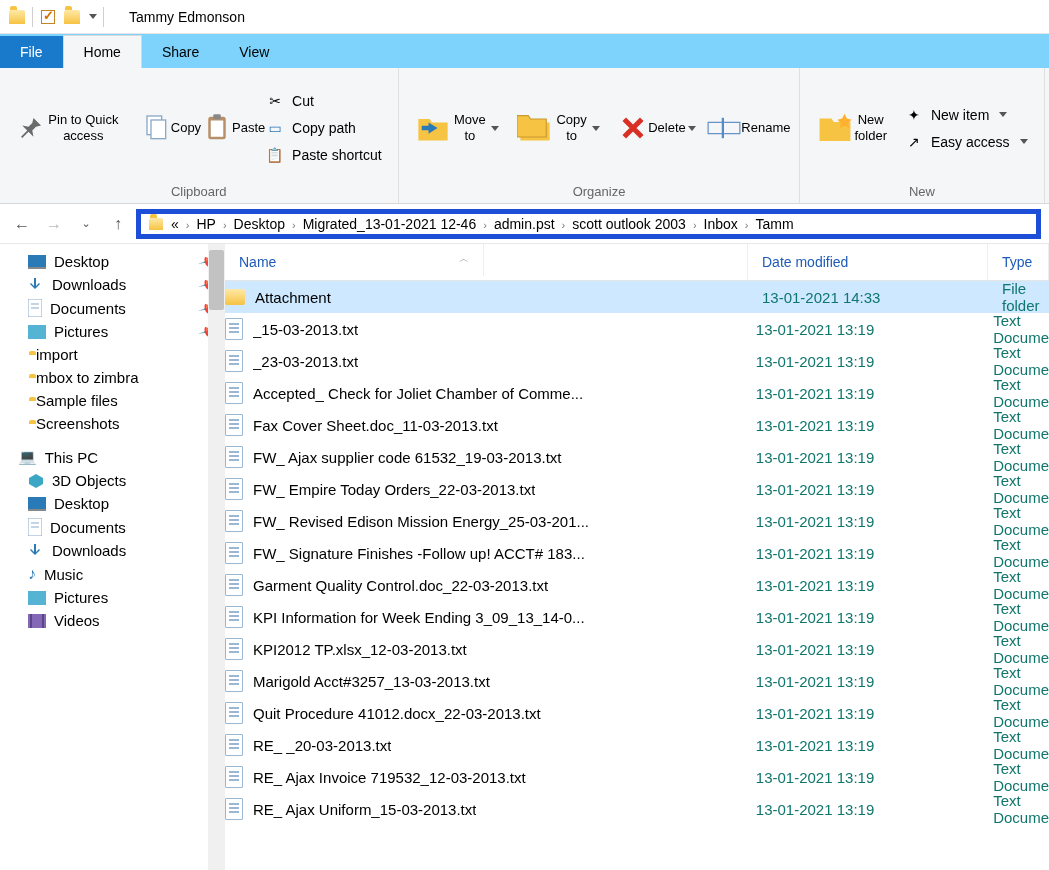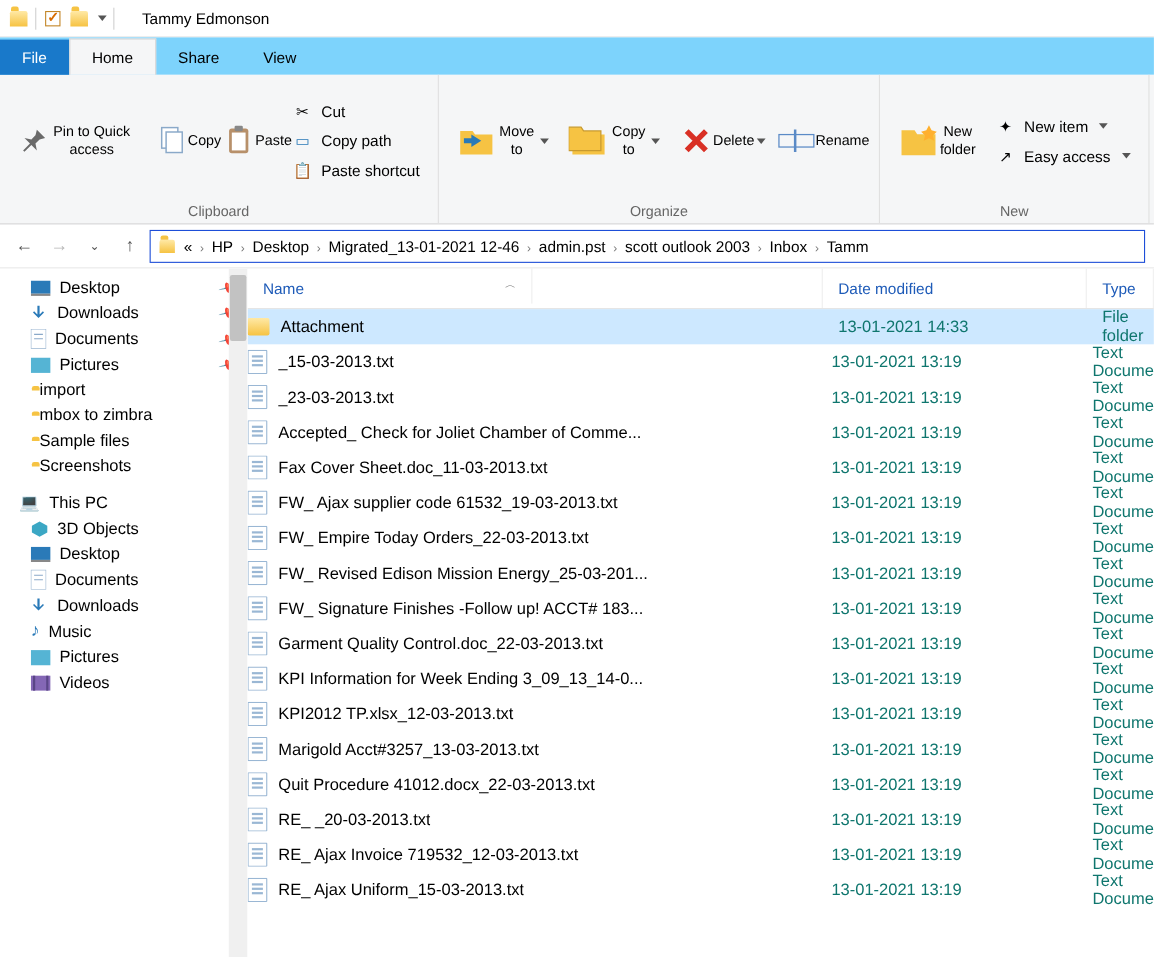--- a/index.html
+++ b/index.html
@@ -22,21 +22,21 @@
 .grp-body{display:flex;gap:6px;flex:1}
 .grp-label{text-align:center;font-size:13px;color:#666;padding:2px 0}
 .big-btn{display:flex;flex-direction:row;align-items:center;justify-content:flex-start;padding:4px 6px;min-width:54px;cursor:pointer;text-align:center;font-size:13px;line-height:1.25}
 .big-btn .ico{height:40px;display:flex;align-items:center;justify-content:center}
 .sm-list{display:flex;flex-direction:column;gap:5px;justify-content:center}
 .sm-btn{display:flex;align-items:center;gap:8px;padding:2px 6px;cursor:pointer;font-size:14px;white-space:nowrap}
 .sm-ico{width:18px;height:18px;display:inline-flex;align-items:center;justify-content:center}
 .addr{height:40px;display:flex;align-items:center;padding:4px 8px;gap:4px;border-bottom:1px solid #e8e8e8}
 .nav-btn{width:28px;height:28px;display:flex;align-items:center;justify-content:center;cursor:pointer;color:#555;font-size:16px}
 .nav-btn.dis{color:#b8b8b8}
-.crumbs{flex:1;height:30px;border:1px solid #1d4ed8;display:flex;align-items:center;padding:0 6px;gap:2px;overflow:hidden;white-space:nowrap}
+.crumbs{flex:1;height:30px;border:5px solid #1d4ed8;display:flex;align-items:center;padding:0 6px;gap:2px;overflow:hidden;white-space:nowrap}
 .crumb{padding:2px 4px;cursor:pointer;font-size:14px}
 .csep{color:#777;padding:0 3px;font-size:11px}
 .content{display:flex;height:calc(870px - 34px - 34px - 136px - 40px)}
 .tree{width:225px;border-right:0;overflow-y:auto;padding:6px 0;position:relative}
 .tree-scroll{position:absolute;right:0;top:0;bottom:0;width:17px;background:#f0f0f0}
 .tree-thumb{position:absolute;top:6px;width:15px;left:1px;height:60px;background:#c2c2c2;border-radius:2px}
 .tnode{display:flex;align-items:center;gap:8px;padding:3px 8px 3px 28px;cursor:pointer;font-size:15px}
 .tnode.root{padding-left:18px;margin-top:10px}
 .tnode .pin{margin-left:auto;color:#888;font-size:13px;transform:rotate(30deg)}
 .files{flex:1;overflow:auto}

